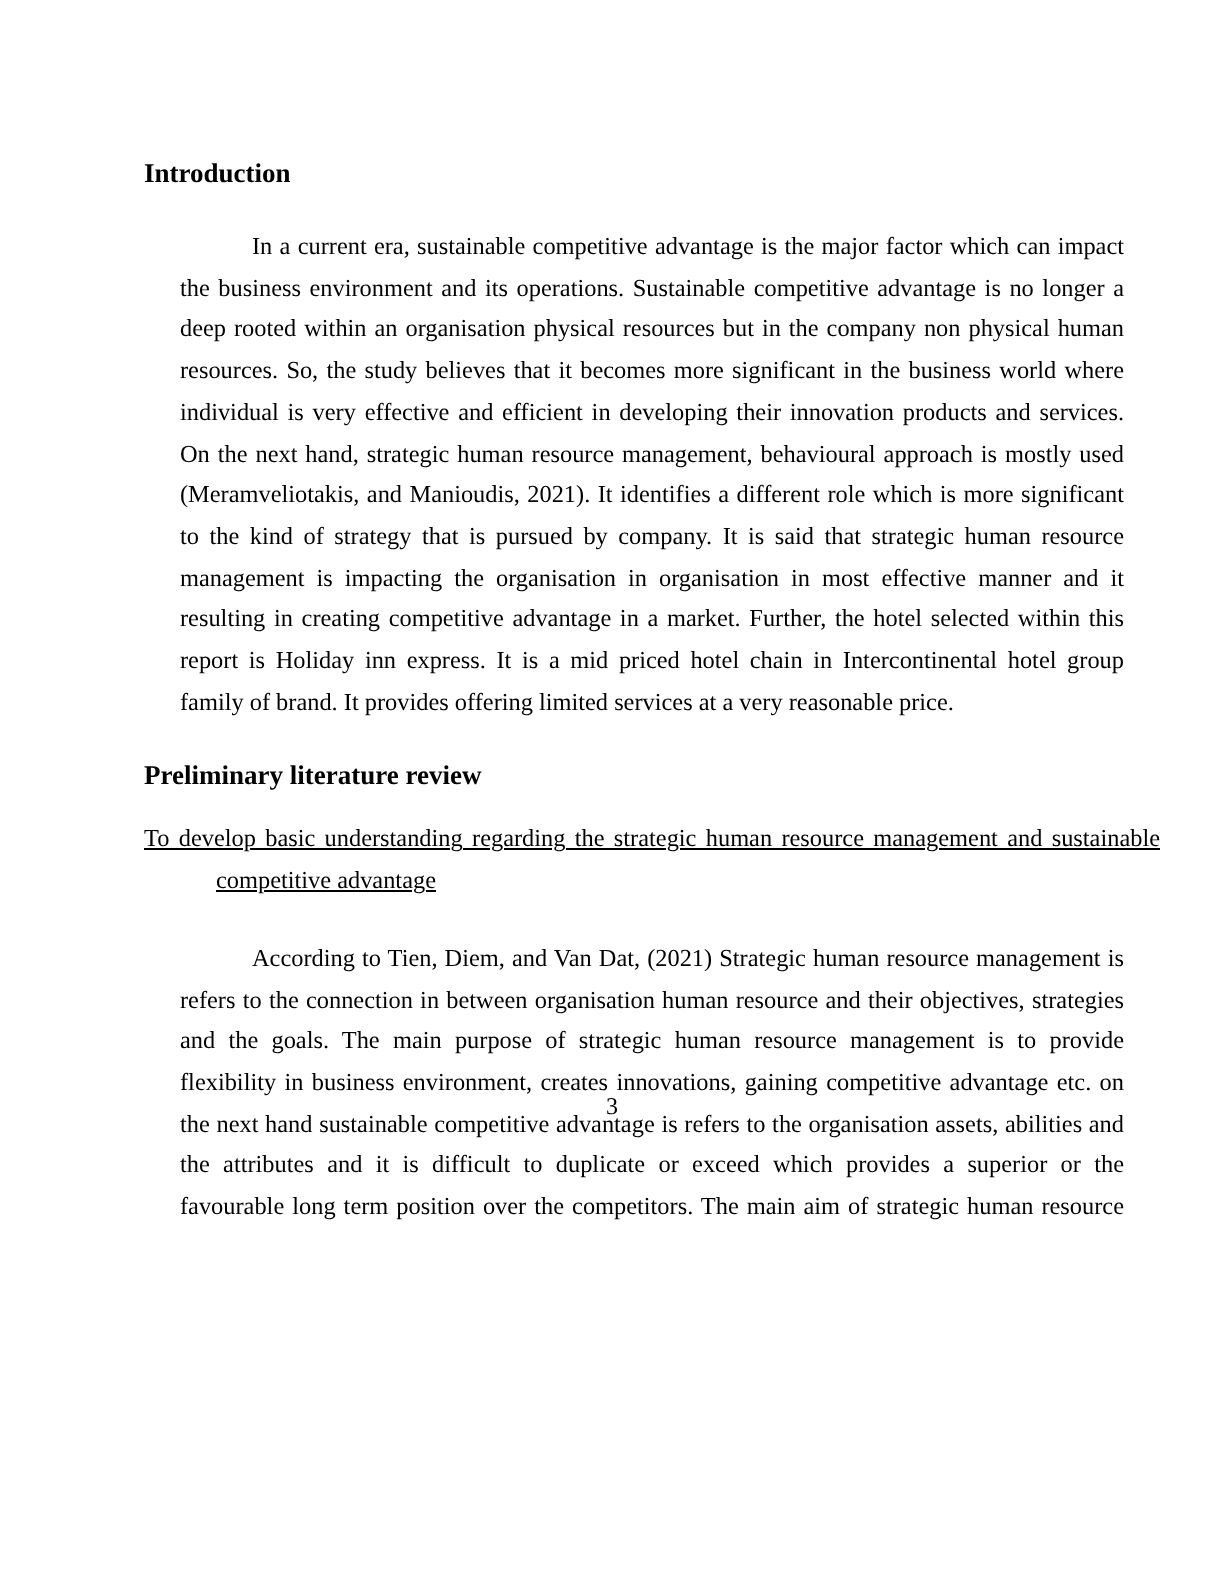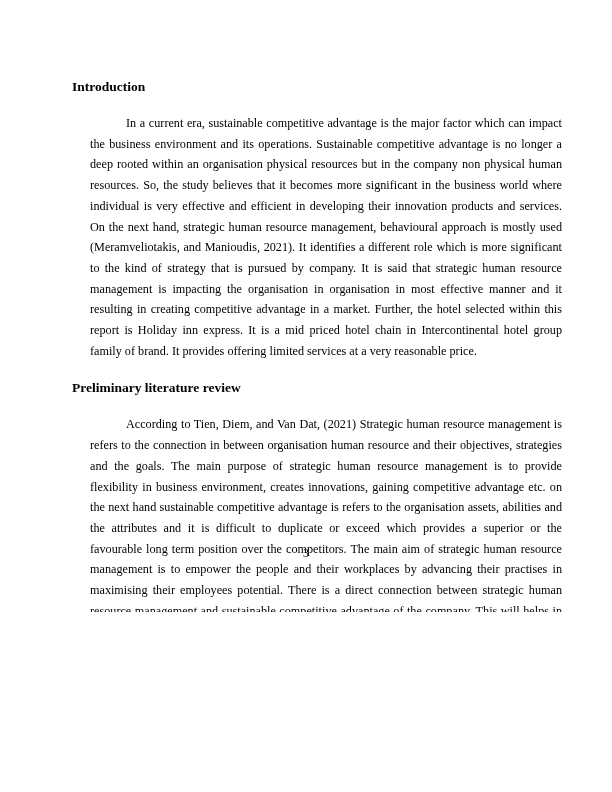--- a/index.html
+++ b/index.html
@@ -62,18 +62,19 @@
 <body>
 
 <div class="page">
 
   <h1 class="doc-heading">Introduction</h1>
 
   <p class="body-para">In a current era, sustainable competitive advantage is the major factor which can impact the business environment and its operations. Sustainable competitive advantage is no longer a deep rooted within an organisation physical resources but in the company non physical human resources. So, the study believes that it becomes more significant in the business world where individual is very effective and efficient in developing their innovation products and services. On the next hand, strategic human resource management, behavioural approach is mostly used (Meramveliotakis, and Manioudis, 2021). It identifies a different role which is more significant to the kind of strategy that is pursued by company. It is said that strategic human resource management is impacting the organisation in organisation in most effective manner and it resulting in creating competitive advantage in a market. Further, the hotel selected within this report is Holiday inn express. It is a mid priced hotel chain in Intercontinental hotel group family of brand. It provides offering limited services at a very reasonable price.</p>
 
   <h1 class="doc-heading second">Preliminary literature review</h1>
 
+  <p class="subheading">To develop basic understanding regarding the strategic human resource management and sustainable competitive advantage</p>
 
   <p class="body-para">According to Tien, Diem, and Van Dat, (2021) Strategic human resource management is refers to the connection in between organisation human resource and their objectives, strategies and the goals. The main purpose of strategic human resource management is to provide flexibility in business environment, creates innovations, gaining competitive advantage etc. on the next hand sustainable competitive advantage is refers to the organisation assets, abilities and the attributes and it is difficult to duplicate or exceed which provides a superior or the favourable long term position over the competitors. The main aim of strategic human resource management is to empower the people and their workplaces by advancing their practises in maximising their employees potential. There is a direct connection between strategic human resource management and sustainable competitive advantage of the company. This will helps in working well and developing their cations accordingly (Gürlek, and Koseoglu, 2021). It helps in generating competitive advantage among competitors and retain employees for long time and providing them better flexible working environment.</p>
 
   <div class="page-number">3</div>
 
 </div>
 
 </body></html>

